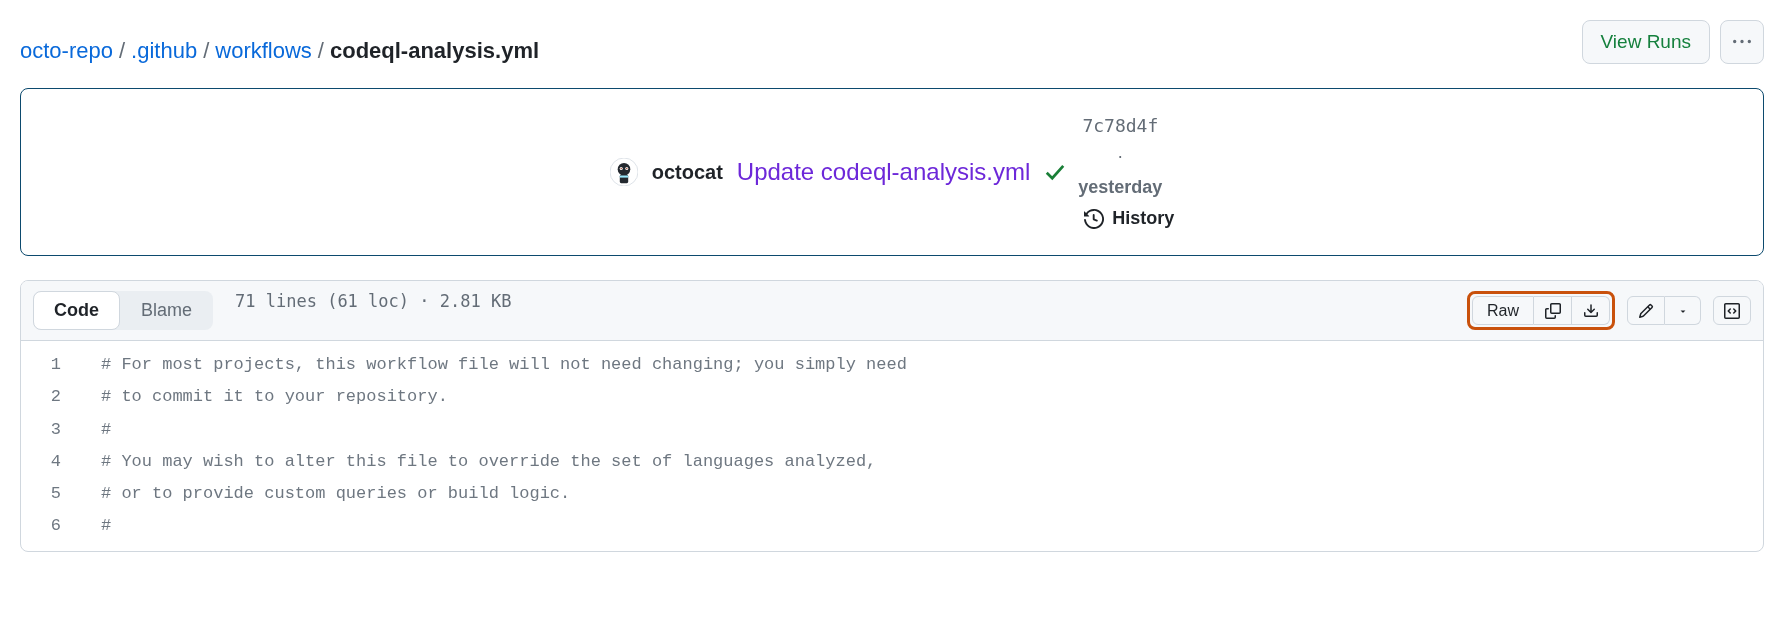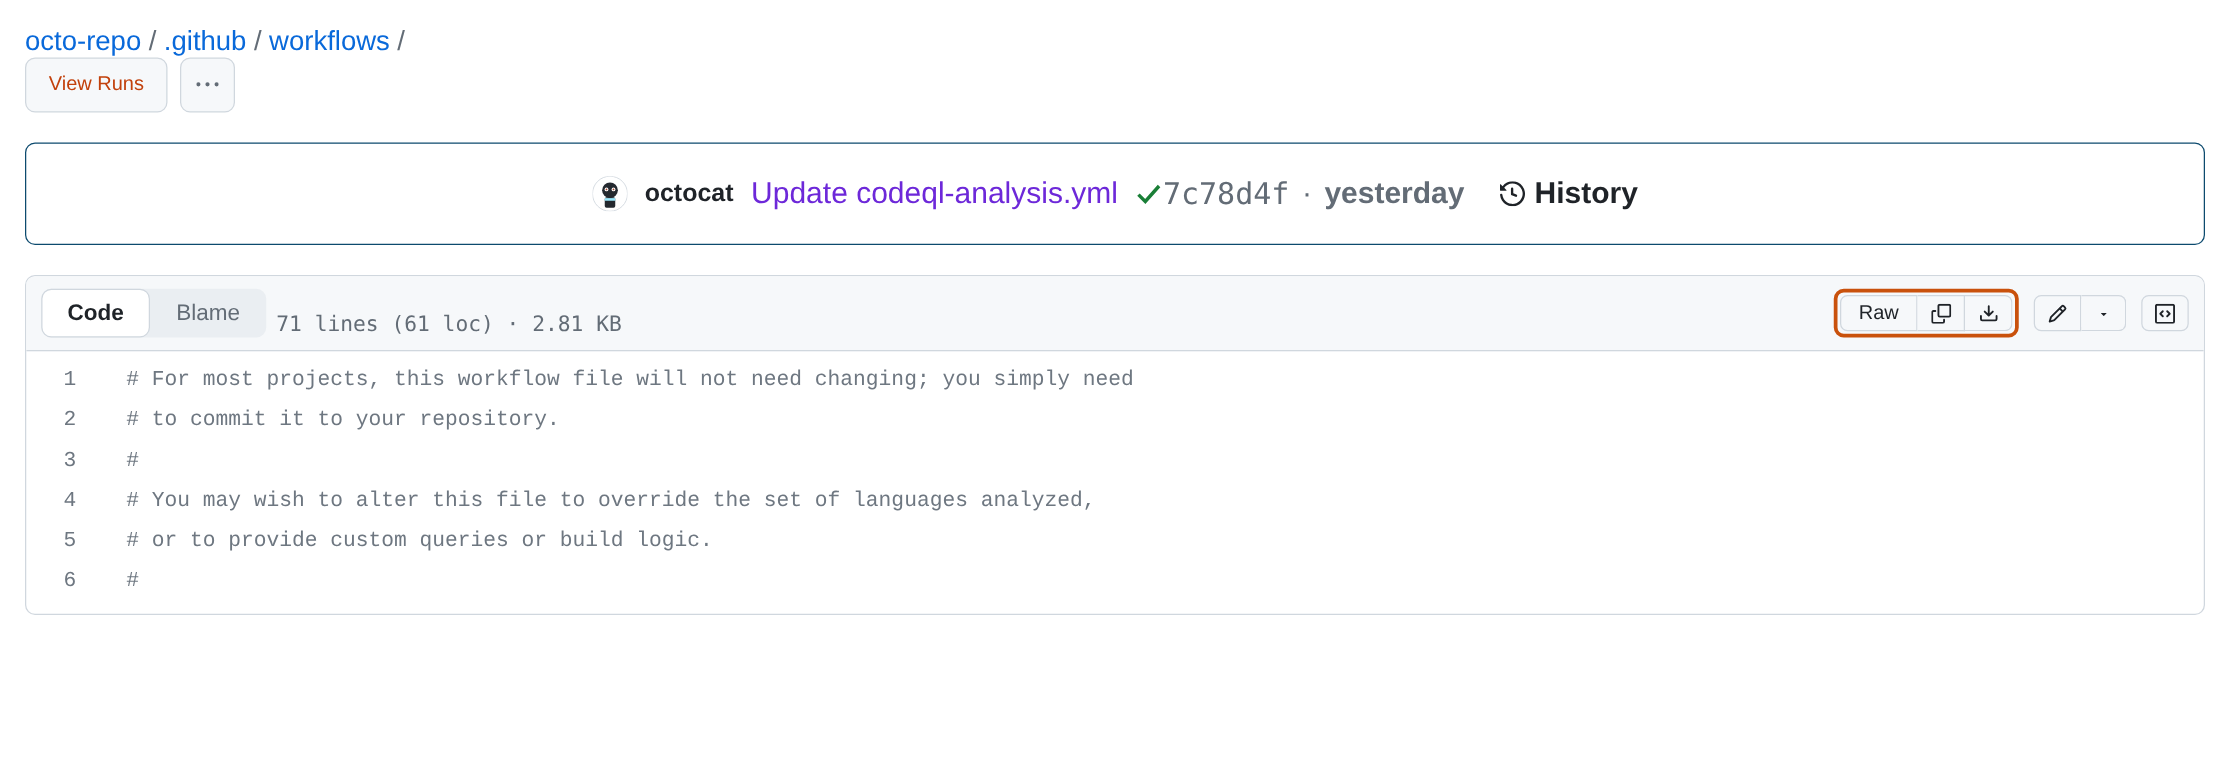--- a/index.html
+++ b/index.html
@@ -5,49 +5,48 @@
   * { box-sizing: border-box; margin: 0; padding: 0; }
   body {
     font-family: -apple-system, BlinkMacSystemFont, "Segoe UI", Helvetica, Arial, sans-serif;
     background: #fff;
     color: #1f2328;
     padding: 20px;
     font-size: 16px;
   }
   .header-row {
     display: flex;
-    align-items: flex-start;
+    align-items: flex-end;
     justify-content: space-between;
     margin-bottom: 24px;
-    flex-direction: column;
   }
   .breadcrumb {
     font-size: 22px;
     font-weight: 400;
     display: flex;
     align-items: center;
     gap: 6px;
     flex-wrap: wrap;
   }
   .breadcrumb a { color: #0969da; text-decoration: none; }
   .breadcrumb .sep { color: #636c76; }
   .breadcrumb .current { font-weight: 600; color: #1f2328; }
   .header-actions { display: flex; gap: 10px; }
   .btn {
     background: #f6f8fa;
     border: 1px solid #d0d7de;
     border-radius: 8px;
     padding: 10px 18px;
-    font-size: 16px;
+    font-size: 19px;
     font-weight: 500;
     cursor: pointer;
     display: inline-flex;
     align-items: center;
     justify-content: center;
-    color: #c2410c;
+    color: #15803d;
   }
   .btn-icon {
     background: #f6f8fa;
     border: 1px solid #d0d7de;
     border-radius: 8px;
     width: 44px;
     height: 44px;
     display: inline-flex;
     align-items: center;
     justify-content: center;
@@ -64,39 +63,39 @@
     margin-bottom: 24px;
   }
   .commit-left { display: flex; align-items: center; gap: 14px; }
   .avatar {
     width: 28px; height: 28px; border-radius: 50%;
     display:inline-flex; align-items:center; justify-content:center;
   }
   .commit-author { font-weight: 600; font-size: 20px; }
   .commit-msg { font-size: 24px; color: #6d28d9; }
   .check-icon { color: #1a7f37; }
-  .commit-right { display: flex; align-items: center; gap: 10px; font-size: 24px; }
+  .commit-right { display: flex; align-items: center; gap: 10px; font-size: 18px; flex-direction: column; }
   .commit-hash { color: #636c76; font-family: ui-monospace, SFMono-Regular, Consolas, monospace; }
   .commit-time { color: #636c76; font-weight: bold; }
   .dot { color: #636c76; }
   .history-link { display: flex; align-items: center; gap: 8px; font-weight: 600; cursor: pointer; margin-left: 18px;}
   .file-box {
     border: 1px solid #d0d7de;
     border-radius: 8px;
     overflow: hidden;
   }
   .file-toolbar {
     background: #f6f8fa;
     border-bottom: 1px solid #d0d7de;
     padding: 10px 12px;
     display: flex;
     align-items: center;
     justify-content: space-between;
   }
-  .toolbar-left { display: flex; align-items: flex-end; }
+  .toolbar-left { display: flex; align-items: flex-start; gap: 14px; }
   .tab-group {
     display: inline-flex;
     background: #eaeef2;
     border-radius: 8px;
     padding: 0;
   }
   .tab {
     padding: 8px 20px;
     font-size: 18px;
     font-weight: 500;
@@ -169,20 +168,21 @@
 <body>
 
 <div class="header-row">
   <div class="breadcrumb">
     <a>octo-repo</a>
     <span class="sep">/</span>
     <a>.github</a>
     <span class="sep">/</span>
     <a>workflows</a>
     <span class="sep">/</span>
+    <span class="current">codeql-analysis.yml</span>
   </div>
   <div class="header-actions">
     <button class="btn">View Runs</button>
     <button class="btn-icon">
       <span>
         <svg width="18" height="18" viewBox="0 0 16 16" fill="currentColor">
             <path d="M8 9a1.5 1.5 0 1 0 0-3 1.5 1.5 0 0 0 0 3M1.5 9a1.5 1.5 0 1 0 0-3 1.5 1.5 0 0 0 0 3m13 0a1.5 1.5 0 1 0 0-3 1.5 1.5 0 0 0 0 3"></path>
           </svg>
       </span>
     </button>

